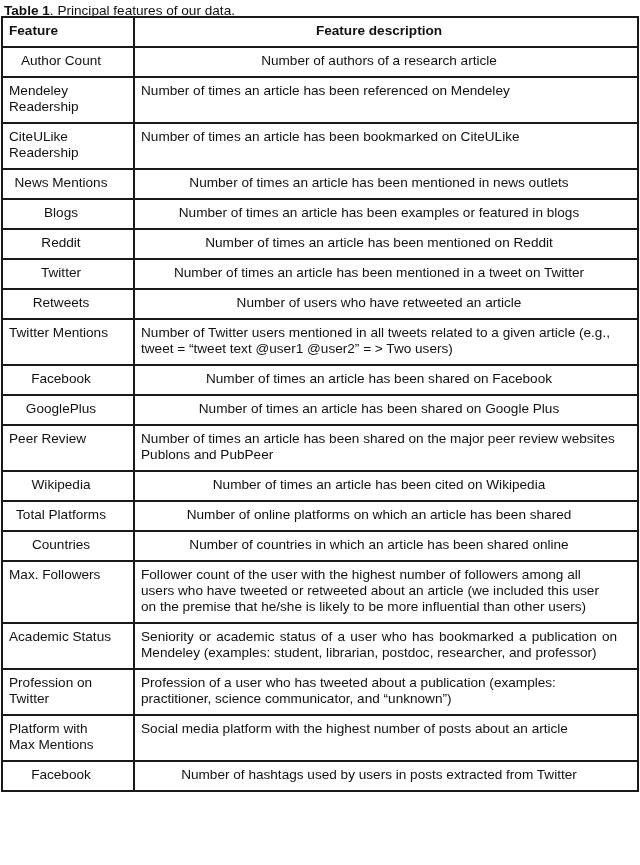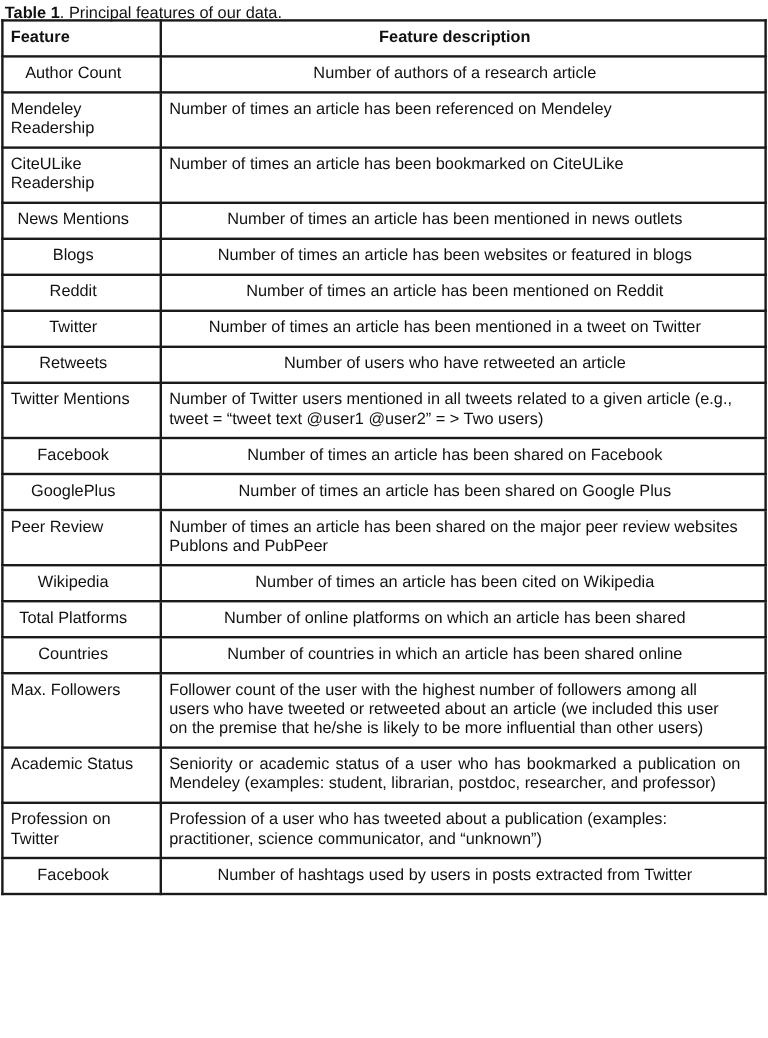--- a/index.html
+++ b/index.html
@@ -83,21 +83,21 @@
       <tr class="row-2">
         <td class="feat">CiteULike Readership</td>
         <td class="desc">Number of times an article has been bookmarked on CiteULike</td>
       </tr>
       <tr class="row-1">
         <td class="feat">News Mentions</td>
         <td class="desc">Number of times an article has been mentioned in news outlets</td>
       </tr>
       <tr class="row-1">
         <td class="feat">Blogs</td>
-        <td class="desc">Number of times an article has been websites or featured in blogs</td>
+        <td class="desc">Number of times an article has been examples or featured in blogs</td>
       </tr>
       <tr class="row-1">
         <td class="feat">Reddit</td>
         <td class="desc">Number of times an article has been mentioned on Reddit</td>
       </tr>
       <tr class="row-1">
         <td class="feat">Twitter</td>
         <td class="desc">Number of times an article has been mentioned in a tweet on Twitter</td>
       </tr>
       <tr class="row-1">
@@ -137,18 +137,22 @@
         <td class="desc">Follower count of the user with the highest number of followers among all users who have tweeted or retweeted about an article (we included this user on the premise that he/she is likely to be more influential than other users)</td>
       </tr>
       <tr class="row-2">
         <td class="feat">Academic Status</td>
         <td class="desc justify">Seniority or academic status of a user who has bookmarked a publication on Mendeley (examples: student, librarian, postdoc, researcher, and professor)</td>
       </tr>
       <tr class="row-2">
         <td class="feat">Profession on Twitter</td>
         <td class="desc">Profession of a user who has tweeted about a publication (examples: practitioner, science communicator, and “unknown”)</td>
       </tr>
+      <tr class="row-2">
+        <td class="feat">Platform with Max Mentions</td>
+        <td class="desc">Social media platform with the highest number of posts about an article</td>
+      </tr>
       <tr class="row-1">
         <td class="feat">Facebook</td>
         <td class="desc">Number of hashtags used by users in posts extracted from Twitter</td>
       </tr>
     </tbody>
 </table>
 
 </body></html>

